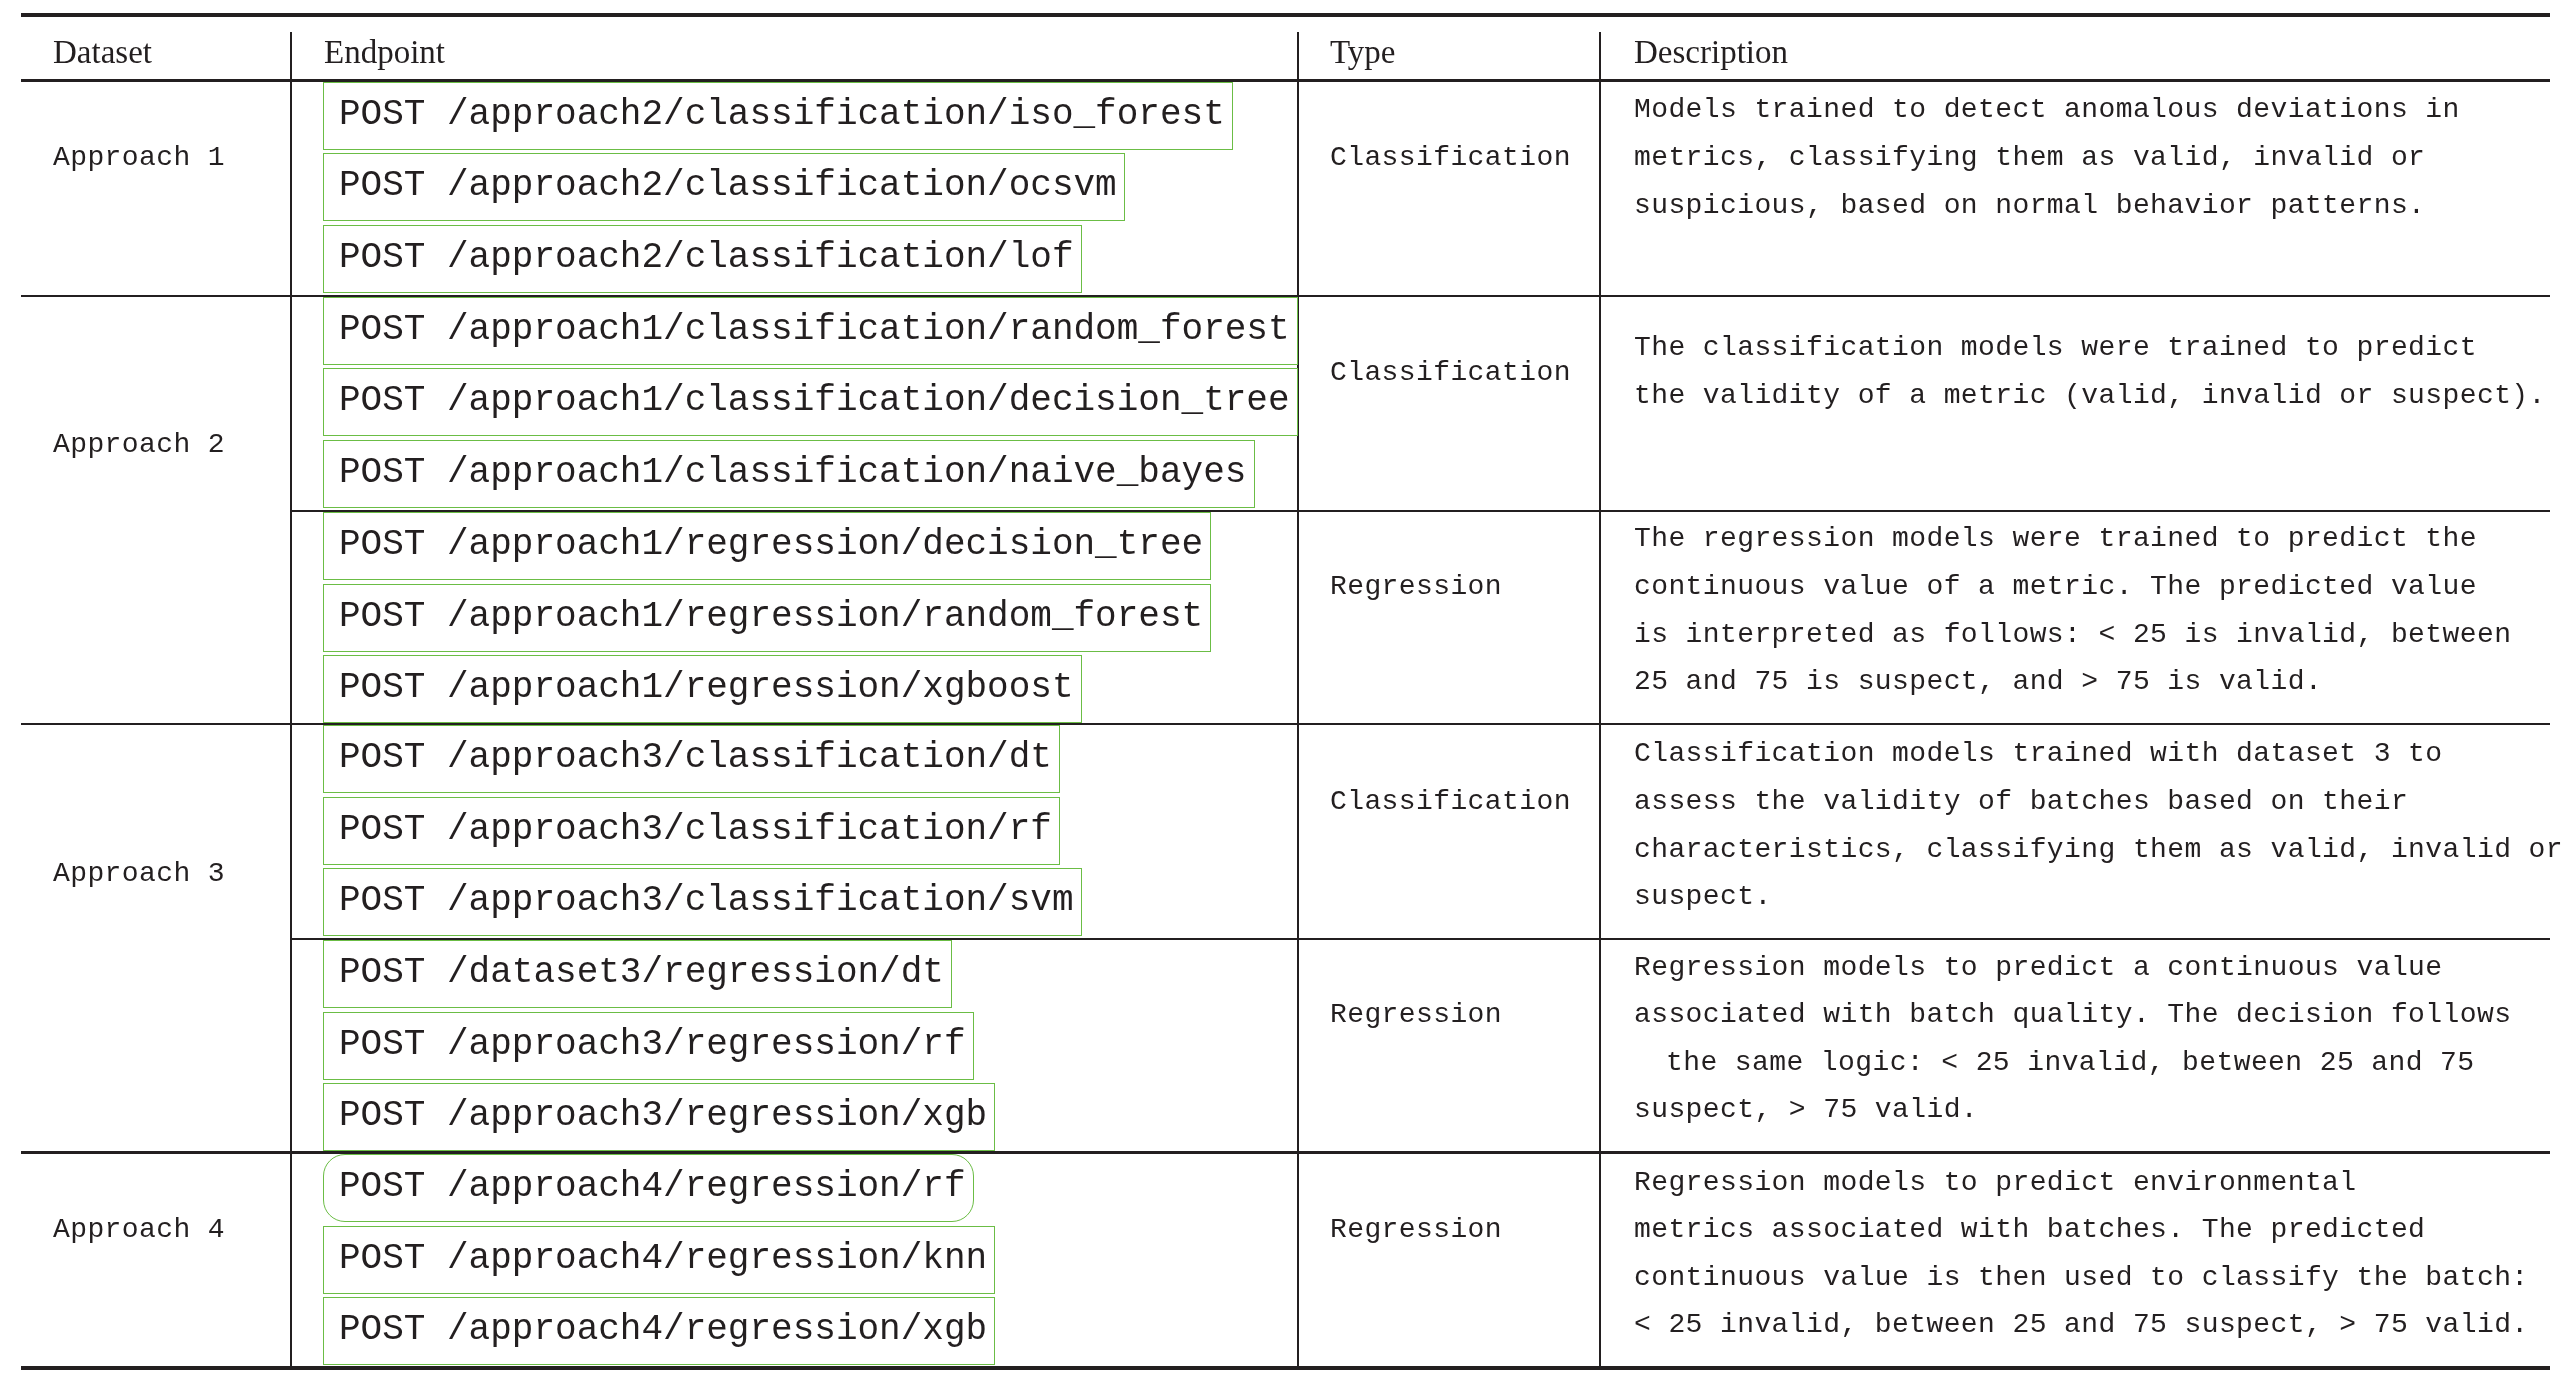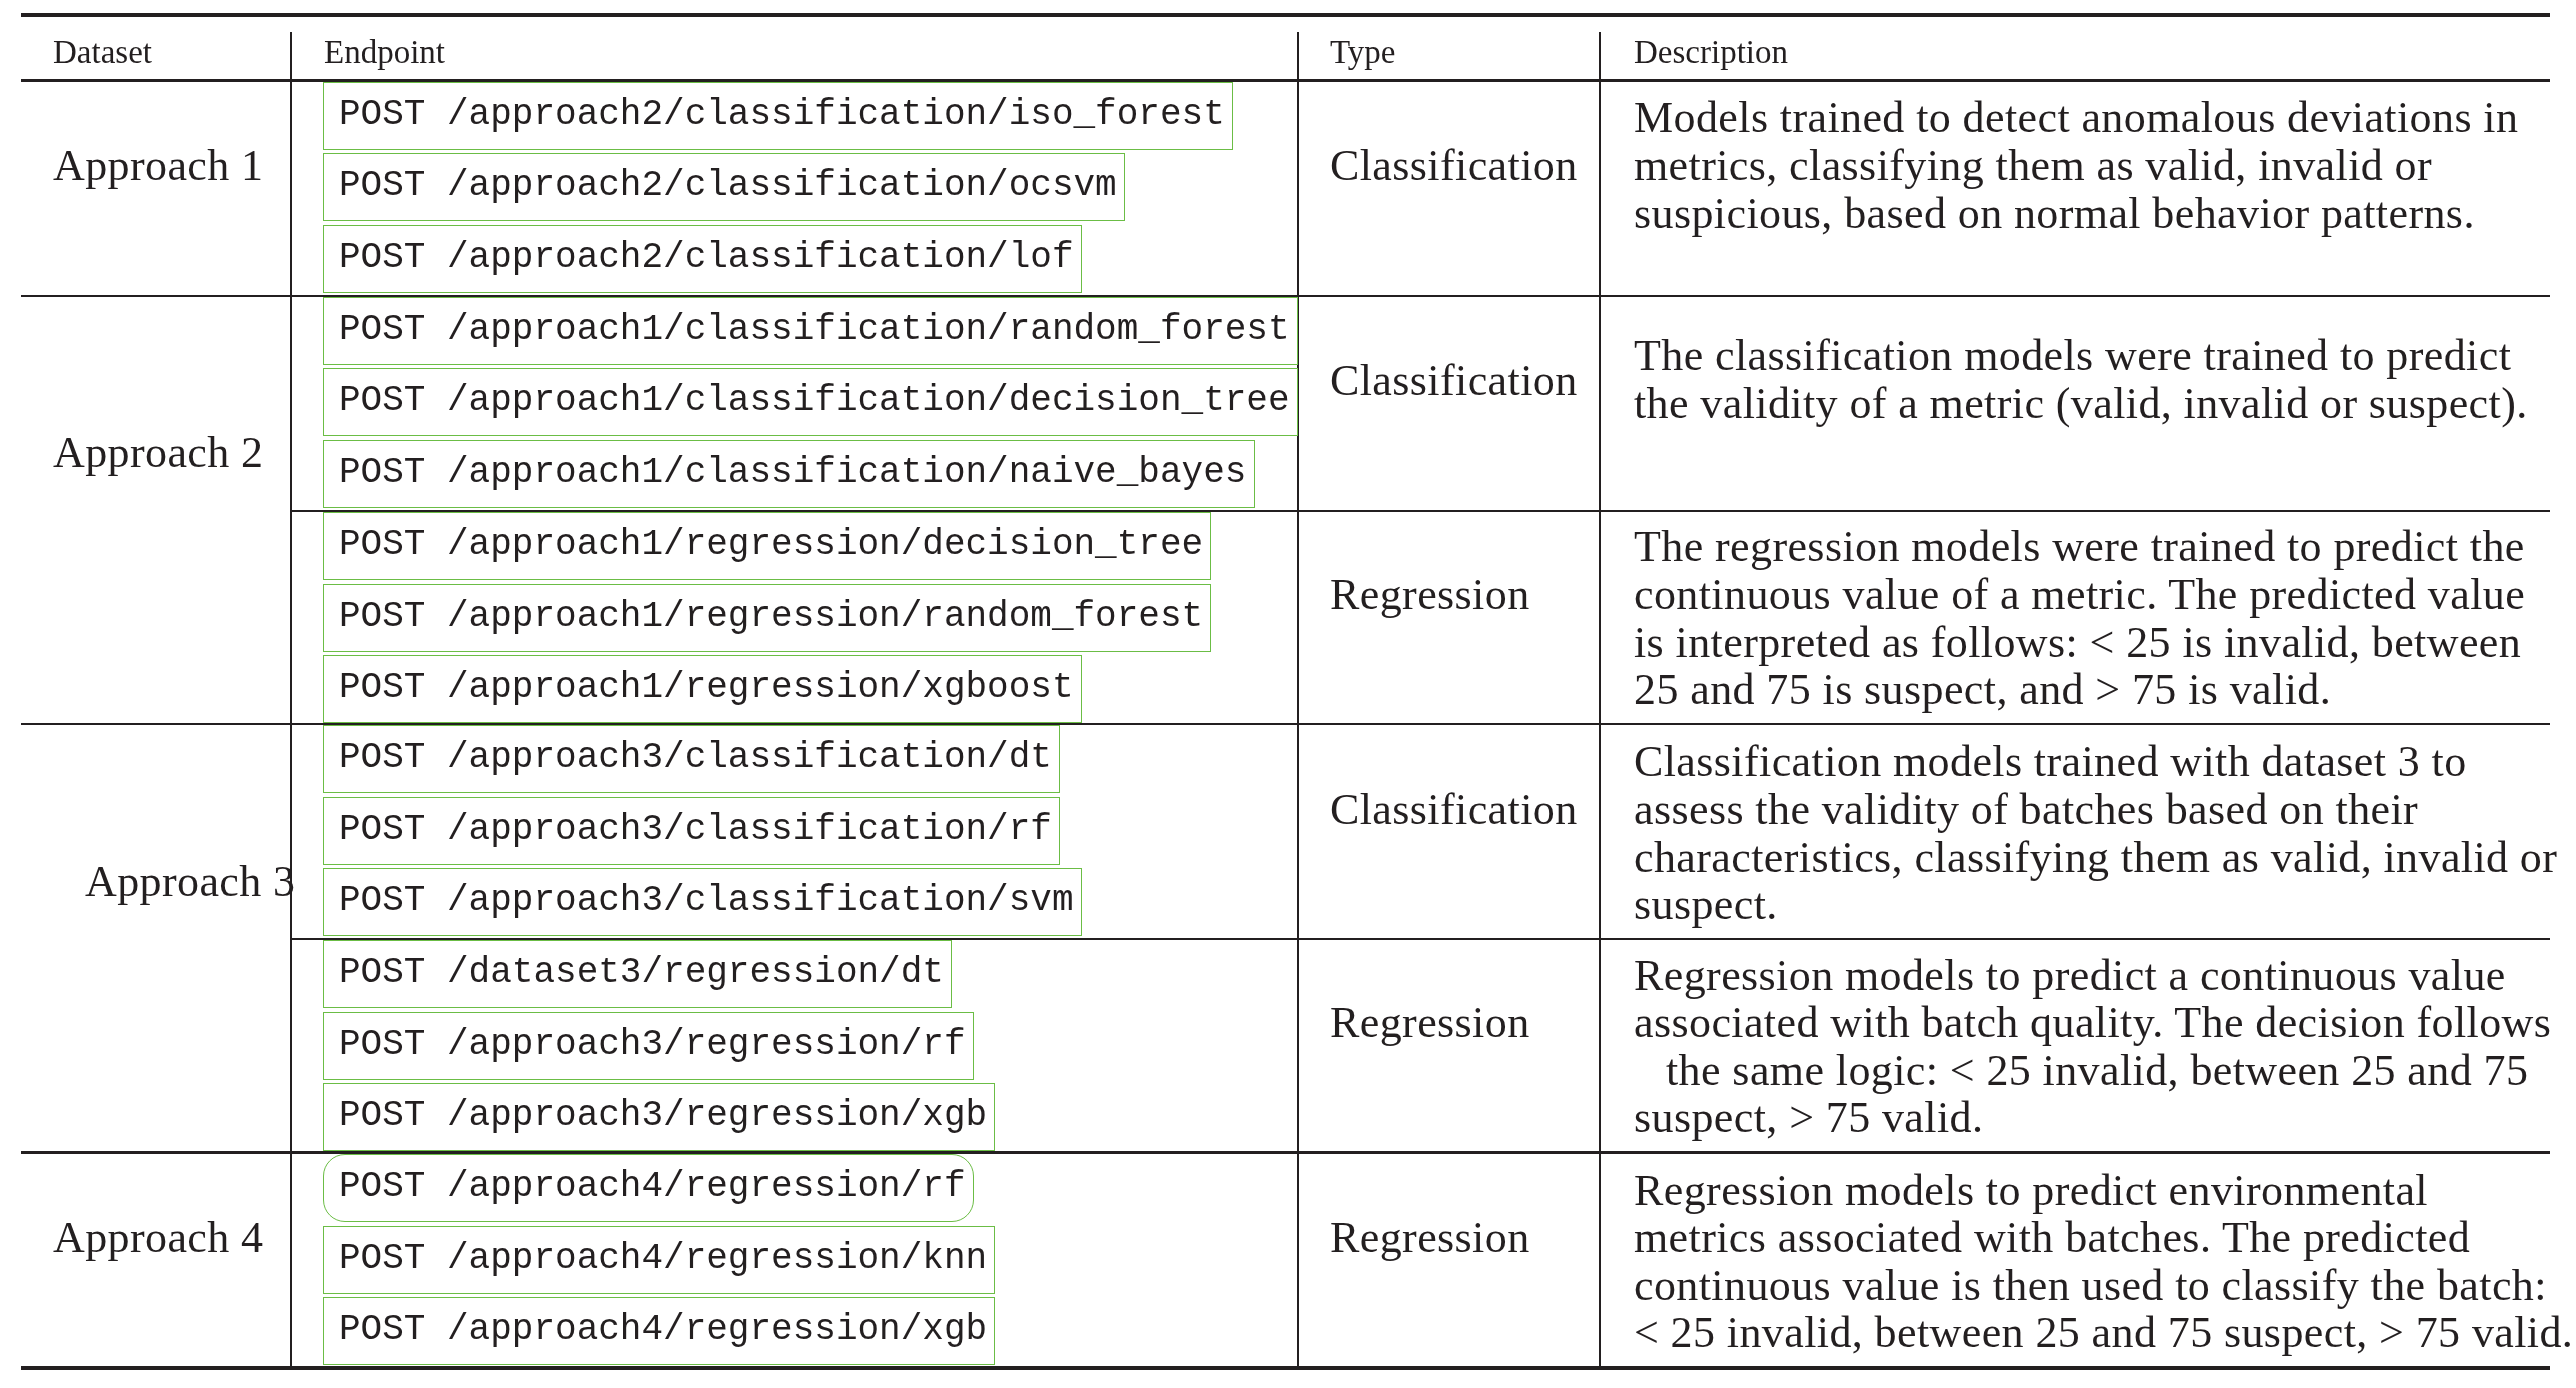--- a/index.html
+++ b/index.html
@@ -1,19 +1,19 @@
 <!DOCTYPE html>
 <html style="font-size:9.7px"><head>
 <meta charset="utf-8">
 <style>
   html, body { margin:0; padding:0; background:#ffffff; }
   body { width:2576px; height:1388px; position:relative; overflow:hidden; color:#231f20; }
   .abs { position:absolute; }
   .rule { position:absolute; background:#231f20; }
-  .serif { font-family: Liberation Serif, serif; font-size:44px; letter-spacing:0.4px; white-space:nowrap; line-height:1; }
+  .serif { font-family: Liberation Mono, monospace; font-size:28px; letter-spacing:0.4px; white-space:nowrap; line-height:1; }
   .hdr { font-family: "Liberation Serif", "DejaVu Serif", serif; font-weight:normal; font-size:33px; white-space:nowrap; line-height:1; }
   .ep {
     position:absolute; left:323px; height:68px; box-sizing:border-box;
     border:1.8px solid #6bbd45; background:#ffffff;
     font-family: "Liberation Mono", "DejaVu Sans Mono", monospace; font-size:36px;
     line-height:64px; padding:0 7.3px 0 15px; white-space:nowrap; color:#231f20;
   }
   .desc-line { position:absolute; left:1634px; }
   .label { position:absolute; left:53px; }
   .type { position:absolute; left:1330px; }
@@ -59,21 +59,21 @@
 
 <div class="ep" style="top:512px;">POST /approach1/regression/decision_tree</div>
 <div class="ep" style="top:584px;">POST /approach1/regression/random_forest</div>
 <div class="ep" style="top:655px;">POST /approach1/regression/xgboost</div>
 <div class="serif type" style="top:573px;">Regression</div>
 <div class="serif desc-line" style="top:525px;">The regression models were trained to predict the</div>
 <div class="serif desc-line" style="top:573px;text-align:center;">continuous value of a metric. The predicted value</div>
 <div class="serif desc-line" style="top:621px;">is interpreted as follows: &lt; 25 is invalid, between</div>
 <div class="serif desc-line" style="top:668px;">25 and 75 is suspect, and &gt; 75 is valid.</div>
 
-<div class="serif label" style="top:860px;margin-left:32px;">Approach 3</div>
+<div class="serif label" style="top:860px;">Approach 3</div>
 
 <div class="ep" style="top:725px;">POST /approach3/classification/dt</div>
 <div class="ep" style="top:797px;">POST /approach3/classification/rf</div>
 <div class="ep" style="top:868px;">POST /approach3/classification/svm</div>
 <div class="serif type" style="top:788px;">Classification</div>
 <div class="serif desc-line" style="top:740px;">Classification models trained with dataset 3 to</div>
 <div class="serif desc-line" style="top:788px;">assess the validity of batches based on their</div>
 <div class="serif desc-line" style="top:836px;">characteristics, classifying them as valid, invalid or</div>
 <div class="serif desc-line" style="top:883px;">suspect.</div>
 

